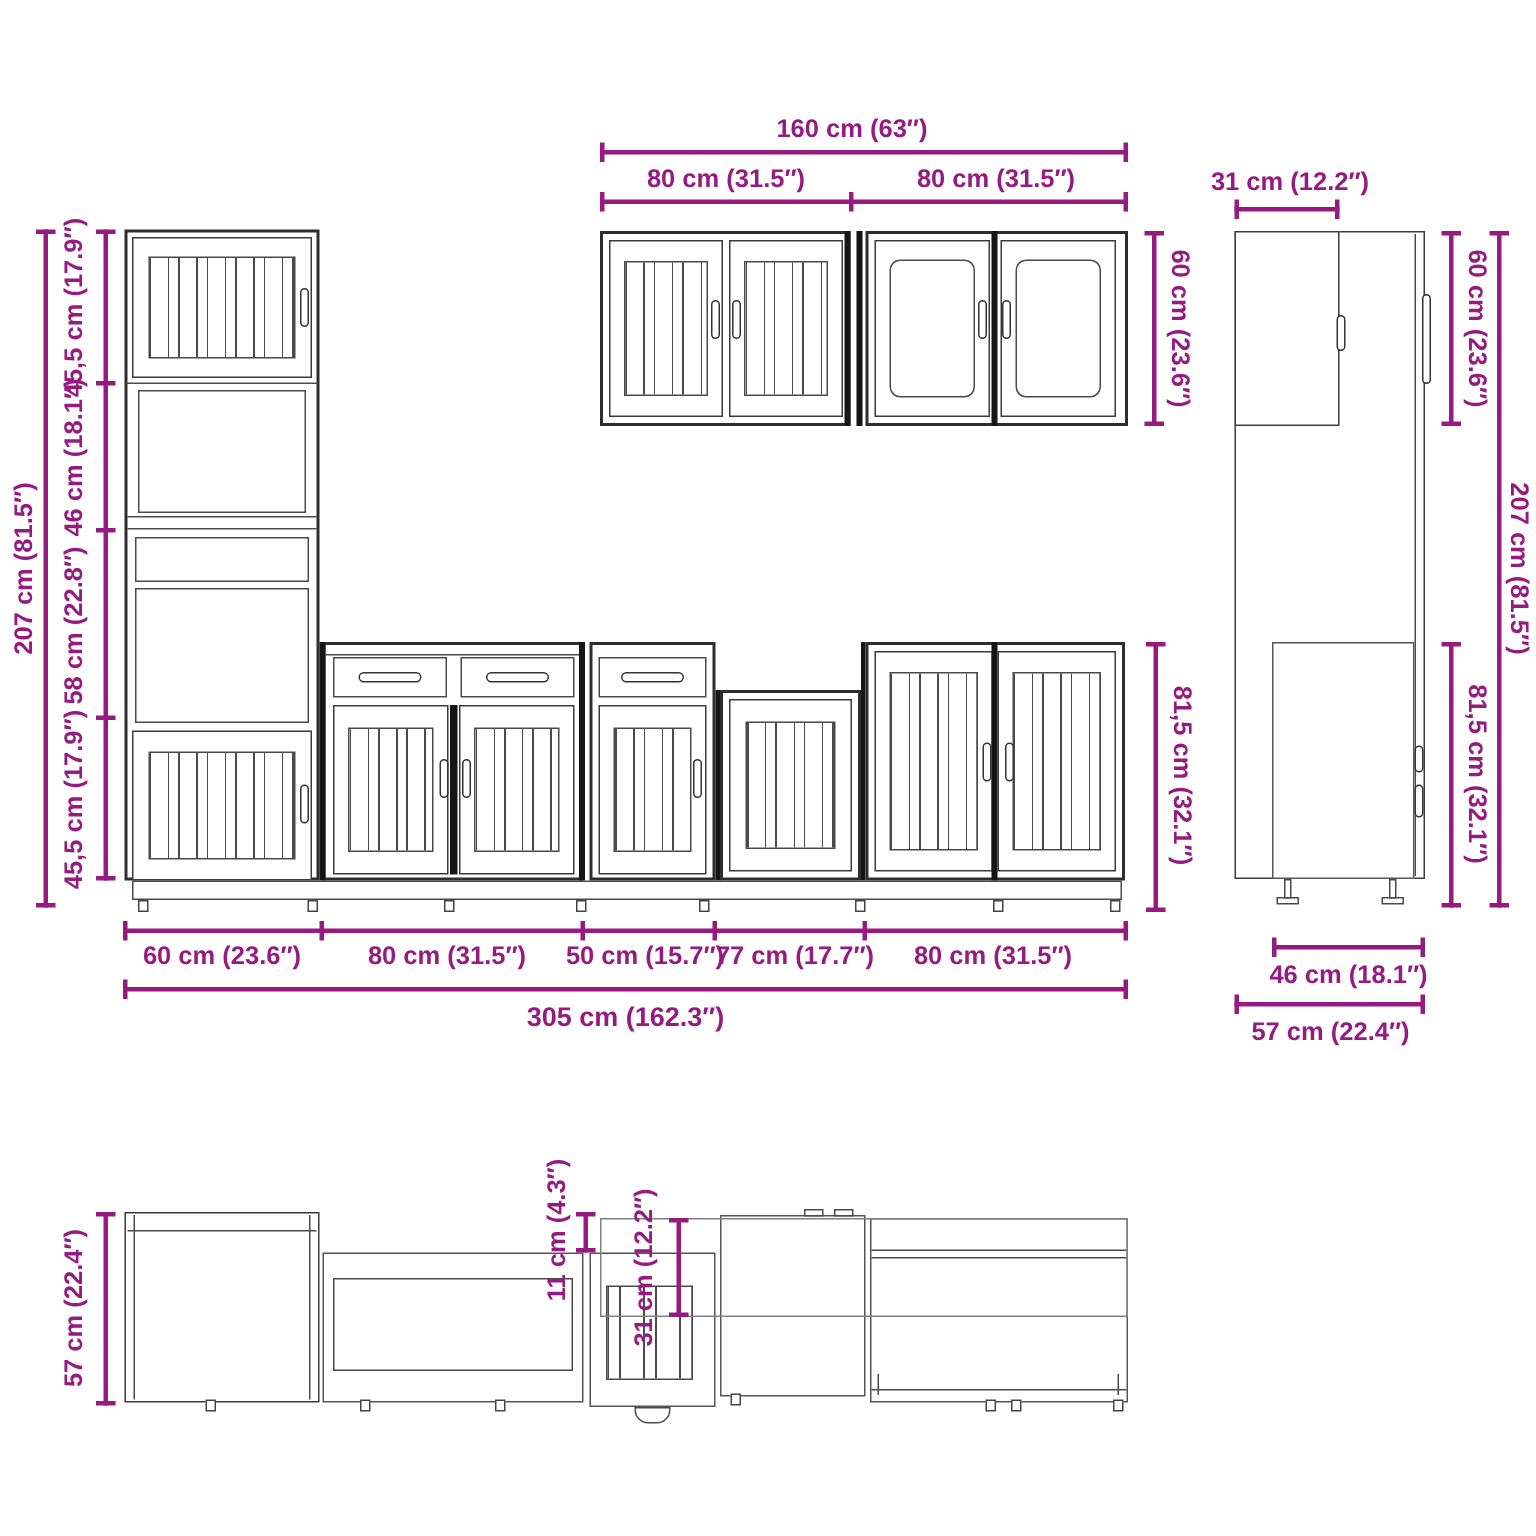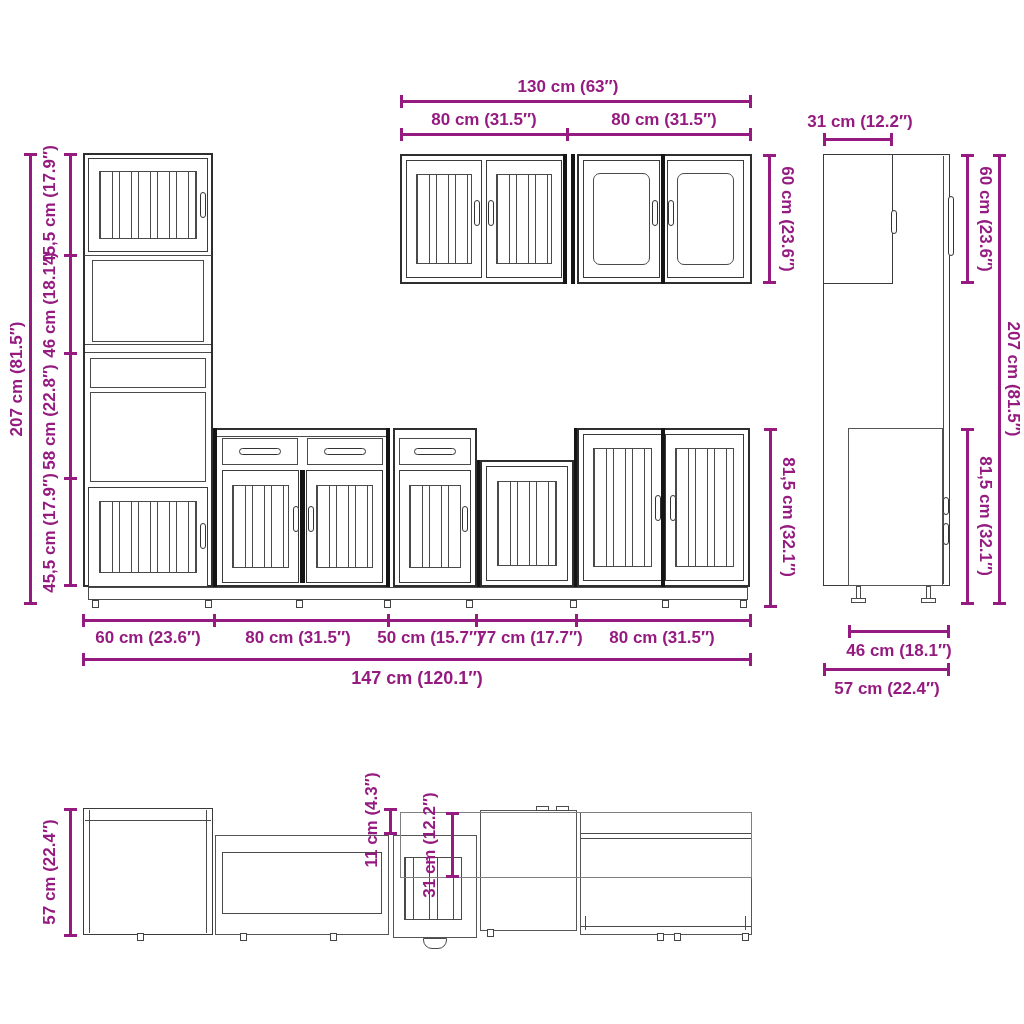--- a/index.html
+++ b/index.html
@@ -75,21 +75,21 @@
       <div class="win slats" style="left:10px;top:13px;right:10px;bottom:13px"></div>
     </div>
     <div class="hv" style="left:200px;top:523px"></div>
   </div>
 
   <div>
     <div class="dh" style="left:400px;top:100px;width:352px">
       <div class="tkv" style="left:0"></div>
       <div class="tkv" style="right:0"></div>
     </div>
-    <div class="hlbl" style="left:568px;top:86px">130 cm (63″)</div>
+    <div class="hlbl" style="left:568px;top:86px">160 cm (63″)</div>
   </div>
   <div>
     <div class="dh" style="left:400px;top:133px;width:352px">
       <div class="tkv" style="left:0"></div>
       <div class="tkv" style="left:166px"></div>
       <div class="tkv" style="right:0"></div>
     </div>
     <div class="hlbl" style="left:484px;top:119px">80 cm (31.5″)</div>
     <div class="hlbl" style="left:664px;top:119px">80 cm (31.5″)</div>
   </div>
@@ -202,21 +202,21 @@
     <div class="hlbl" style="left:298px;top:637px">80 cm (31.5″)</div>
     <div class="hlbl" style="left:430px;top:637px">50 cm (15.7″)</div>
     <div class="hlbl" style="left:530px;top:637px">77 cm (17.7″)</div>
     <div class="hlbl" style="left:662px;top:637px">80 cm (31.5″)</div>
   </div>
   <div>
     <div class="dh" style="left:82px;top:658px;width:670px">
       <div class="tkv" style="left:0"></div>
       <div class="tkv" style="right:0"></div>
     </div>
-    <div class="hlbl big" style="left:417px;top:678px">147 cm (120.1″)</div>
+    <div class="hlbl big" style="left:417px;top:678px">305 cm (162.3″)</div>
   </div>
   <div>
     <div class="dv" style="left:769px;top:428px;height:180px">
       <div class="tkh" style="top:0"></div>
       <div class="tkh" style="bottom:0"></div>
     </div>
     <div class="vlbl cw" style="left:788px;top:517px">81,5 cm (32.1″)</div>
   </div>
 
   <div>

